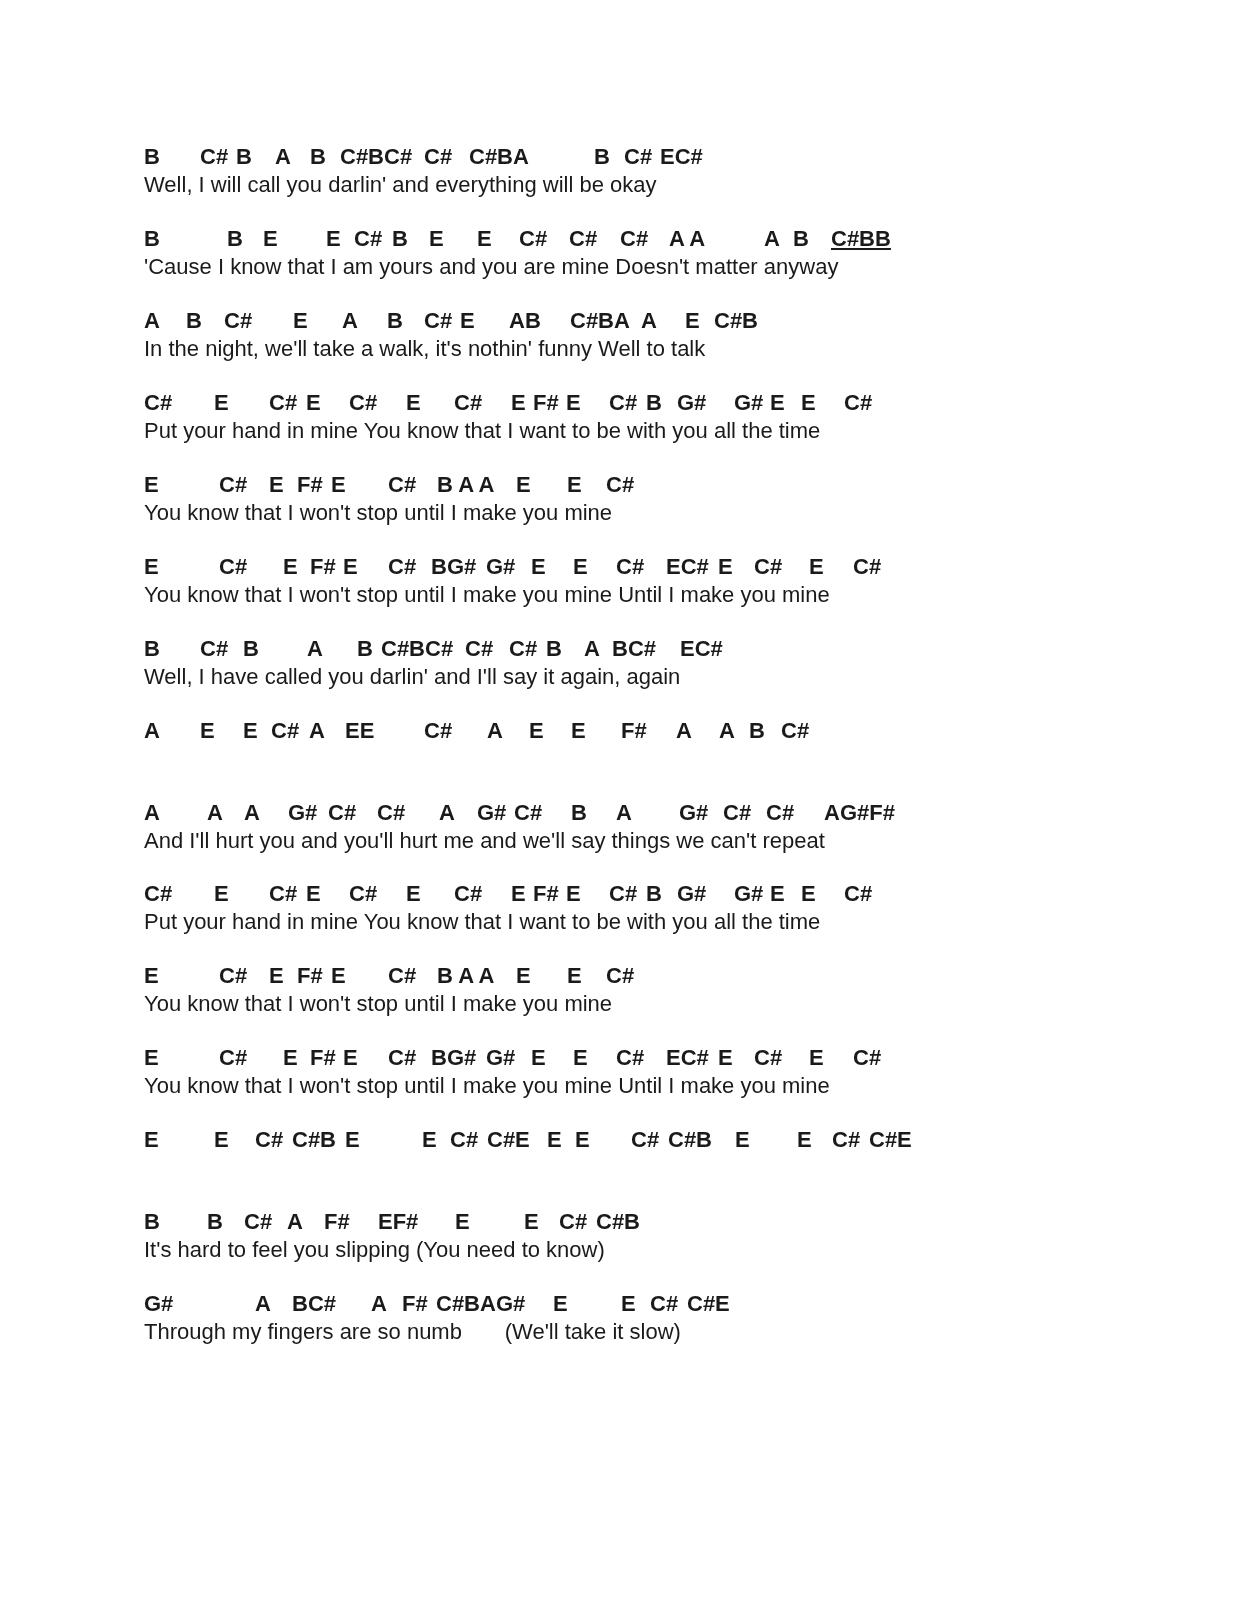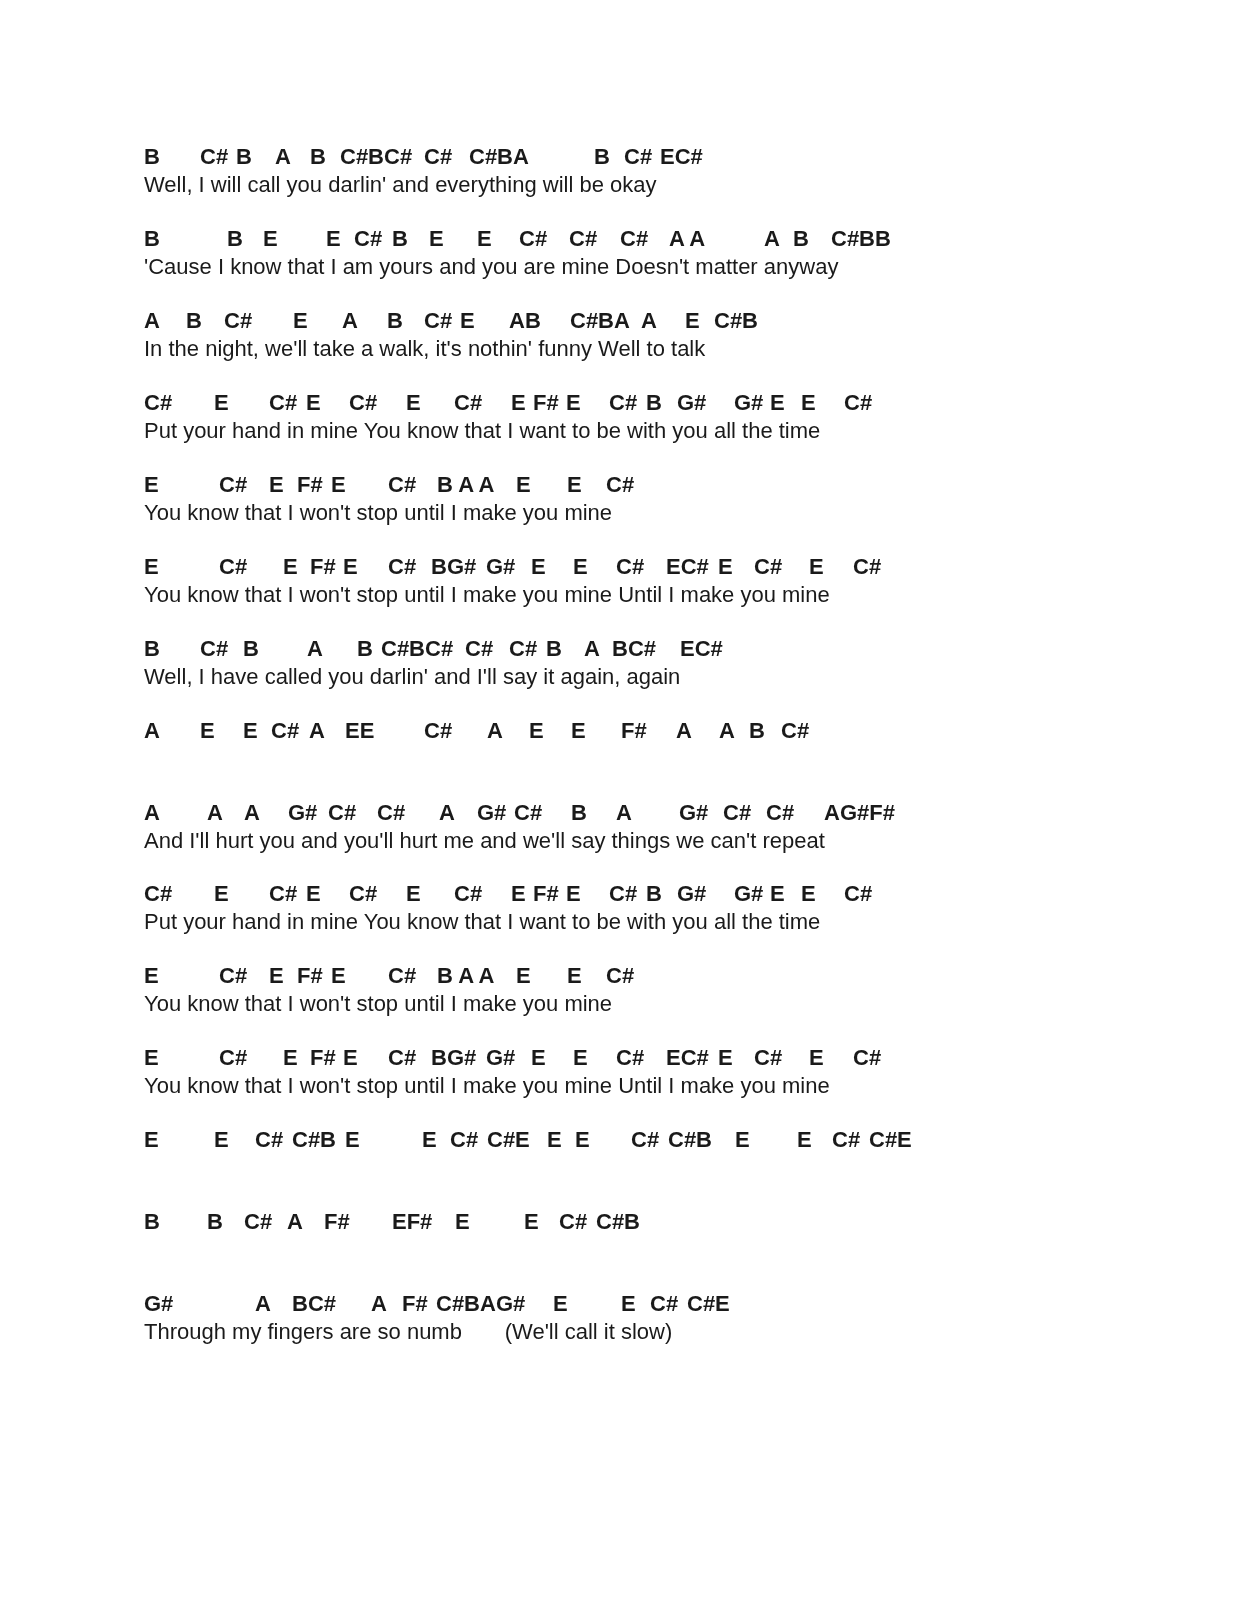--- a/index.html
+++ b/index.html
@@ -49,21 +49,21 @@
         <span class="note" style="left: 210px;">C#</span>
         <span class="note" style="left: 248px;">B</span>
         <span class="note" style="left: 285px;">E</span>
         <span class="note" style="left: 333px;">E</span>
         <span class="note" style="left: 375px;">C#</span>
         <span class="note" style="left: 425px;">C#</span>
         <span class="note" style="left: 476px;">C#</span>
         <span class="note" style="left: 525px;">A A</span>
         <span class="note" style="left: 620px;">A</span>
         <span class="note" style="left: 649px;">B</span>
-        <span class="note" style="left: 687px;">C#BB</span>
+        <span class="note" style="left: 687px; text-decoration: underline;">C#BB</span>
       </div>
       <div class="lyric">'Cause I know that I am yours and you are mine Doesn't matter anyway</div>
     </div>
     <div class="block" style="top: 308px;">
       <div class="notes">
         <span class="note" style="left: 0px;">A</span>
         <span class="note" style="left: 42px;">B</span>
         <span class="note" style="left: 80px;">C#</span>
         <span class="note" style="left: 149px;">E</span>
         <span class="note" style="left: 198px;">A</span>
@@ -270,35 +270,36 @@
         <span class="note" style="left: 725px;">C#E</span>
       </div>
     </div>
     <div class="block" style="top: 1209px;">
       <div class="notes">
         <span class="note" style="left: 0px;">B</span>
         <span class="note" style="left: 63px;">B</span>
         <span class="note" style="left: 100px;">C#</span>
         <span class="note" style="left: 143px;">A</span>
         <span class="note" style="left: 180px;">F#</span>
-        <span class="note" style="left: 248px;">EF#</span>
+        <span class="note" style="left: 234px;">EF#</span>
         <span class="note" style="left: 311px;">E</span>
         <span class="note" style="left: 380px;">E</span>
         <span class="note" style="left: 415px;">C#</span>
         <span class="note" style="left: 452px;">C#B</span>
       </div>
+      <div class="lyric">It's hard to feel you slipping (You need to know)</div>
     </div>
     <div class="block" style="top: 1291px;">
       <div class="notes">
         <span class="note" style="left: 0px;">G#</span>
         <span class="note" style="left: 111px;">A</span>
         <span class="note" style="left: 148px;">BC#</span>
         <span class="note" style="left: 227px;">A</span>
         <span class="note" style="left: 258px;">F#</span>
         <span class="note" style="left: 292px;">C#BAG#</span>
         <span class="note" style="left: 409px;">E</span>
         <span class="note" style="left: 477px;">E</span>
         <span class="note" style="left: 506px;">C#</span>
         <span class="note" style="left: 543px;">C#E</span>
       </div>
-      <div class="lyric">Through my fingers are so numb       (We'll call it slow)</div>
+      <div class="lyric">Through my fingers are so numb       (We'll take it slow)</div>
     </div>
   </div>
 
 </body></html>

